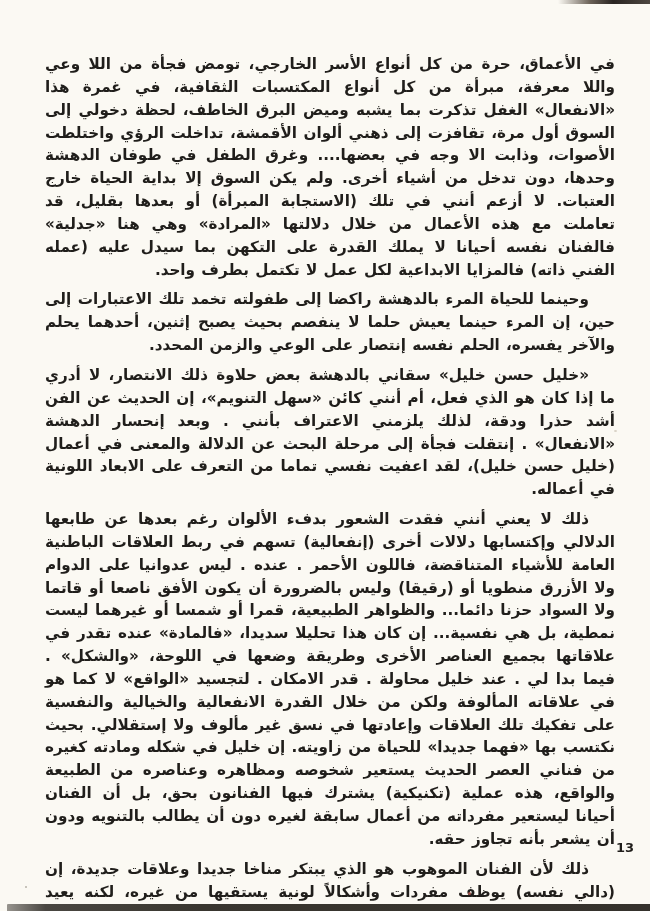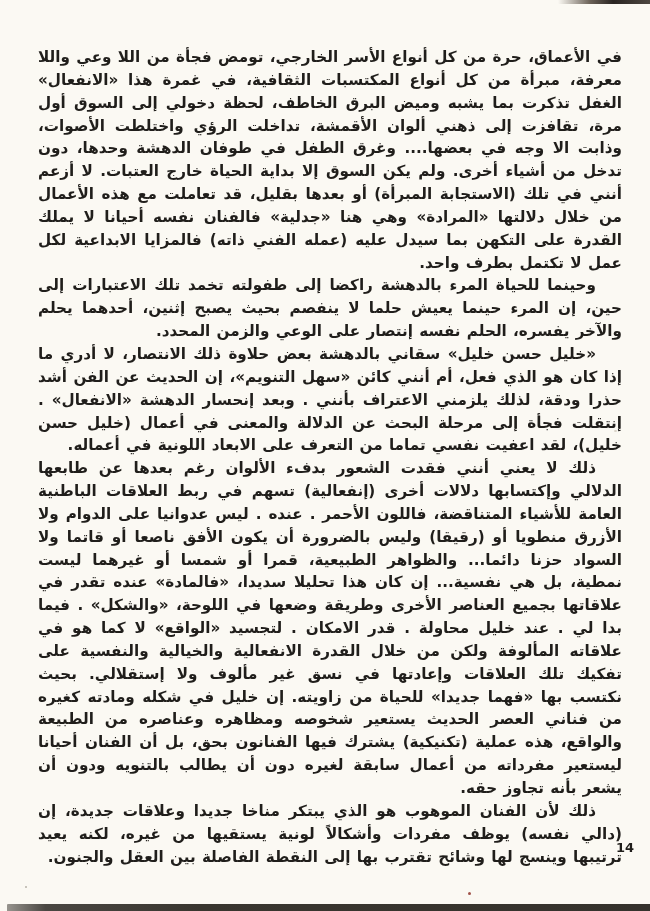--- a/index.html
+++ b/index.html
@@ -30,21 +30,21 @@
     unicode-bidi: embed;
     text-align: justify;
     color: var(--ink, #201e1b);
     font-weight: bold;
     font-size: 15.2px;
     line-height: 22.85px;
     letter-spacing: 0;
     word-spacing: 1px;
   }
   .text-block p {
-    margin: 0;
+    margin: 7px;
     padding: 0;
   }
   .text-block p.indent {
     text-indent: 26px;
   }
   
   .page-number {
     position: absolute;
     top: 840px;
     right: 16px;
@@ -92,21 +92,21 @@
       <p class="indent">وحينما للحياة المرء بالدهشة راكضا إلى طفولته تخمد تلك الاعتبارات إلى حين، إن المرء حينما يعيش حلما لا ينفصم بحيث يصبح إثنين، أحدهما يحلم والآخر يفسره، الحلم نفسه إنتصار على الوعي والزمن المحدد.</p>
 
       <p class="indent">«خليل حسن خليل» سقاني بالدهشة بعض حلاوة ذلك الانتصار، لا أدري ما إذا كان هو الذي فعل، أم أنني كائن «سهل التنويم»، إن الحديث عن الفن أشد حذرا ودقة، لذلك يلزمني الاعتراف بأنني . وبعد إنحسار الدهشة «الانفعال» . إنتقلت فجأة إلى مرحلة البحث عن الدلالة والمعنى في أعمال (خليل حسن خليل)، لقد اعفيت نفسي تماما من التعرف على الابعاد اللونية في أعماله.</p>
 
       <p class="indent">ذلك لا يعني أنني فقدت الشعور بدفء الألوان رغم بعدها عن طابعها الدلالي وإكتسابها دلالات أخرى (إنفعالية) تسهم في ربط العلاقات الباطنية العامة للأشياء المتناقضة، فاللون الأحمر . عنده . ليس عدوانيا على الدوام ولا الأزرق منطويا أو (رقيقا) وليس بالضرورة أن يكون الأفق ناصعا أو قاتما ولا السواد حزنا دائما... والظواهر الطبيعية، قمرا أو شمسا أو غيرهما ليست نمطية، بل هي نفسية... إن كان هذا تحليلا سديدا، «فالمادة» عنده تقدر في علاقاتها بجميع العناصر الأخرى وطريقة وضعها في اللوحة، «والشكل» . فيما بدا لي . عند خليل محاولة . قدر الامكان . لتجسيد «الواقع» لا كما هو في علاقاته المألوفة ولكن من خلال القدرة الانفعالية والخيالية والنفسية على تفكيك تلك العلاقات وإعادتها في نسق غير مألوف ولا إستقلالي. بحيث نكتسب بها «فهما جديدا» للحياة من زاويته. إن خليل في شكله ومادته كغيره من فناني العصر الحديث يستعير شخوصه ومظاهره وعناصره من الطبيعة والواقع، هذه عملية (تكنيكية) يشترك فيها الفنانون بحق، بل أن الفنان أحيانا ليستعير مفرداته من أعمال سابقة لغيره دون أن يطالب بالتنويه ودون أن يشعر بأنه تجاوز حقه.</p>
 
       <p class="indent">ذلك لأن الفنان الموهوب هو الذي يبتكر مناخا جديدا وعلاقات جديدة، إن (دالي نفسه) يوظف مفردات وأشكالاً لونية يستقيها من غيره، لكنه يعيد ترتيبها وينسج لها وشائح تقترب بها إلى النقطة الفاصلة بين العقل والجنون.</p>
 
     </div>
 
-  <div class="page-number">14</div>
+  <div class="page-number">13</div>
 
   <div class="scan-strip-top"></div>
   <div class="scan-bar-bottom"></div>
   <div class="speck speck-a"></div>
   <div class="speck speck-b"></div>
   <div class="speck speck-c"></div>
 
 </div>
 
 </body></html>

